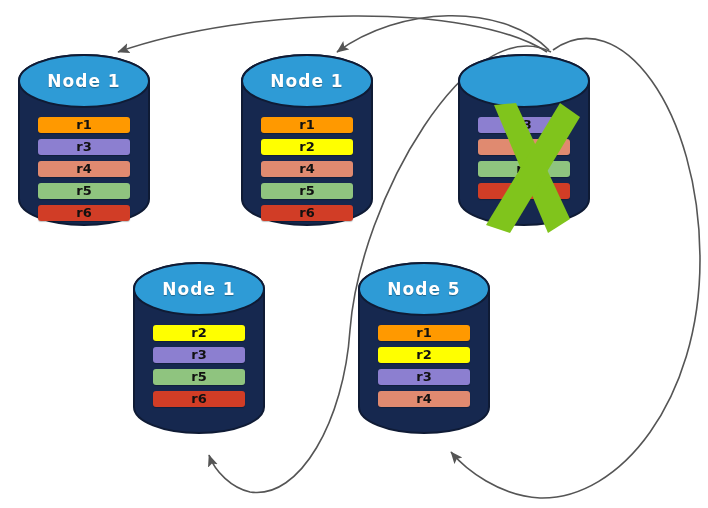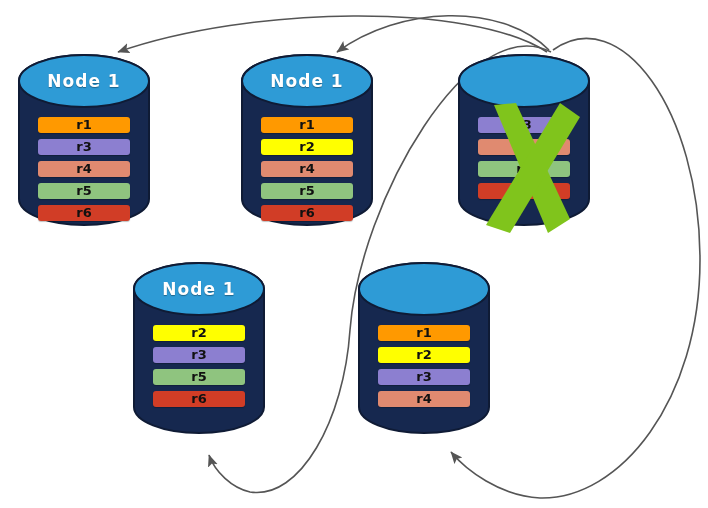--- a/index.html
+++ b/index.html
@@ -149,20 +149,21 @@
           <div class="bar" style="background: rgb(140, 127, 208); width: 92px;">r3</div>
           <div class="bar" style="background: rgb(143, 196, 127); width: 92px;">r5</div>
           <div class="bar" style="background: rgb(209, 61, 38); width: 92px;">r6</div>
         </div>
       </div>
       <div class="node" style="left: 358px; top: 263px; width: 132px; height: 170px;">
         <svg width="132" height="170" viewBox="0 0 132 170">
           <path d="M 1 26 A 65 26 0 0 1 131 26 L 131 144 A 65 26 0 0 1 1 144 Z" fill="#16284F" stroke="#0F1B35" stroke-width="2"></path>
           <ellipse cx="66" cy="26" rx="65" ry="26" fill="#2E9BD6" stroke="#0F1B35" stroke-width="2"></ellipse>
         </svg>
+        <div class="node-title" style="top: 16px;">Node  5</div>
         <div class="bars" style="top: 62px;">
           <div class="bar" style="background: rgb(255, 153, 0); width: 92px;">r1</div>
           <div class="bar" style="background: rgb(255, 255, 0); width: 92px;">r2</div>
           <div class="bar" style="background: rgb(140, 127, 208); width: 92px;">r3</div>
           <div class="bar" style="background: rgb(224, 138, 112); width: 92px;">r4</div>
         </div>
       </div>
     </div>
 
 </div>

